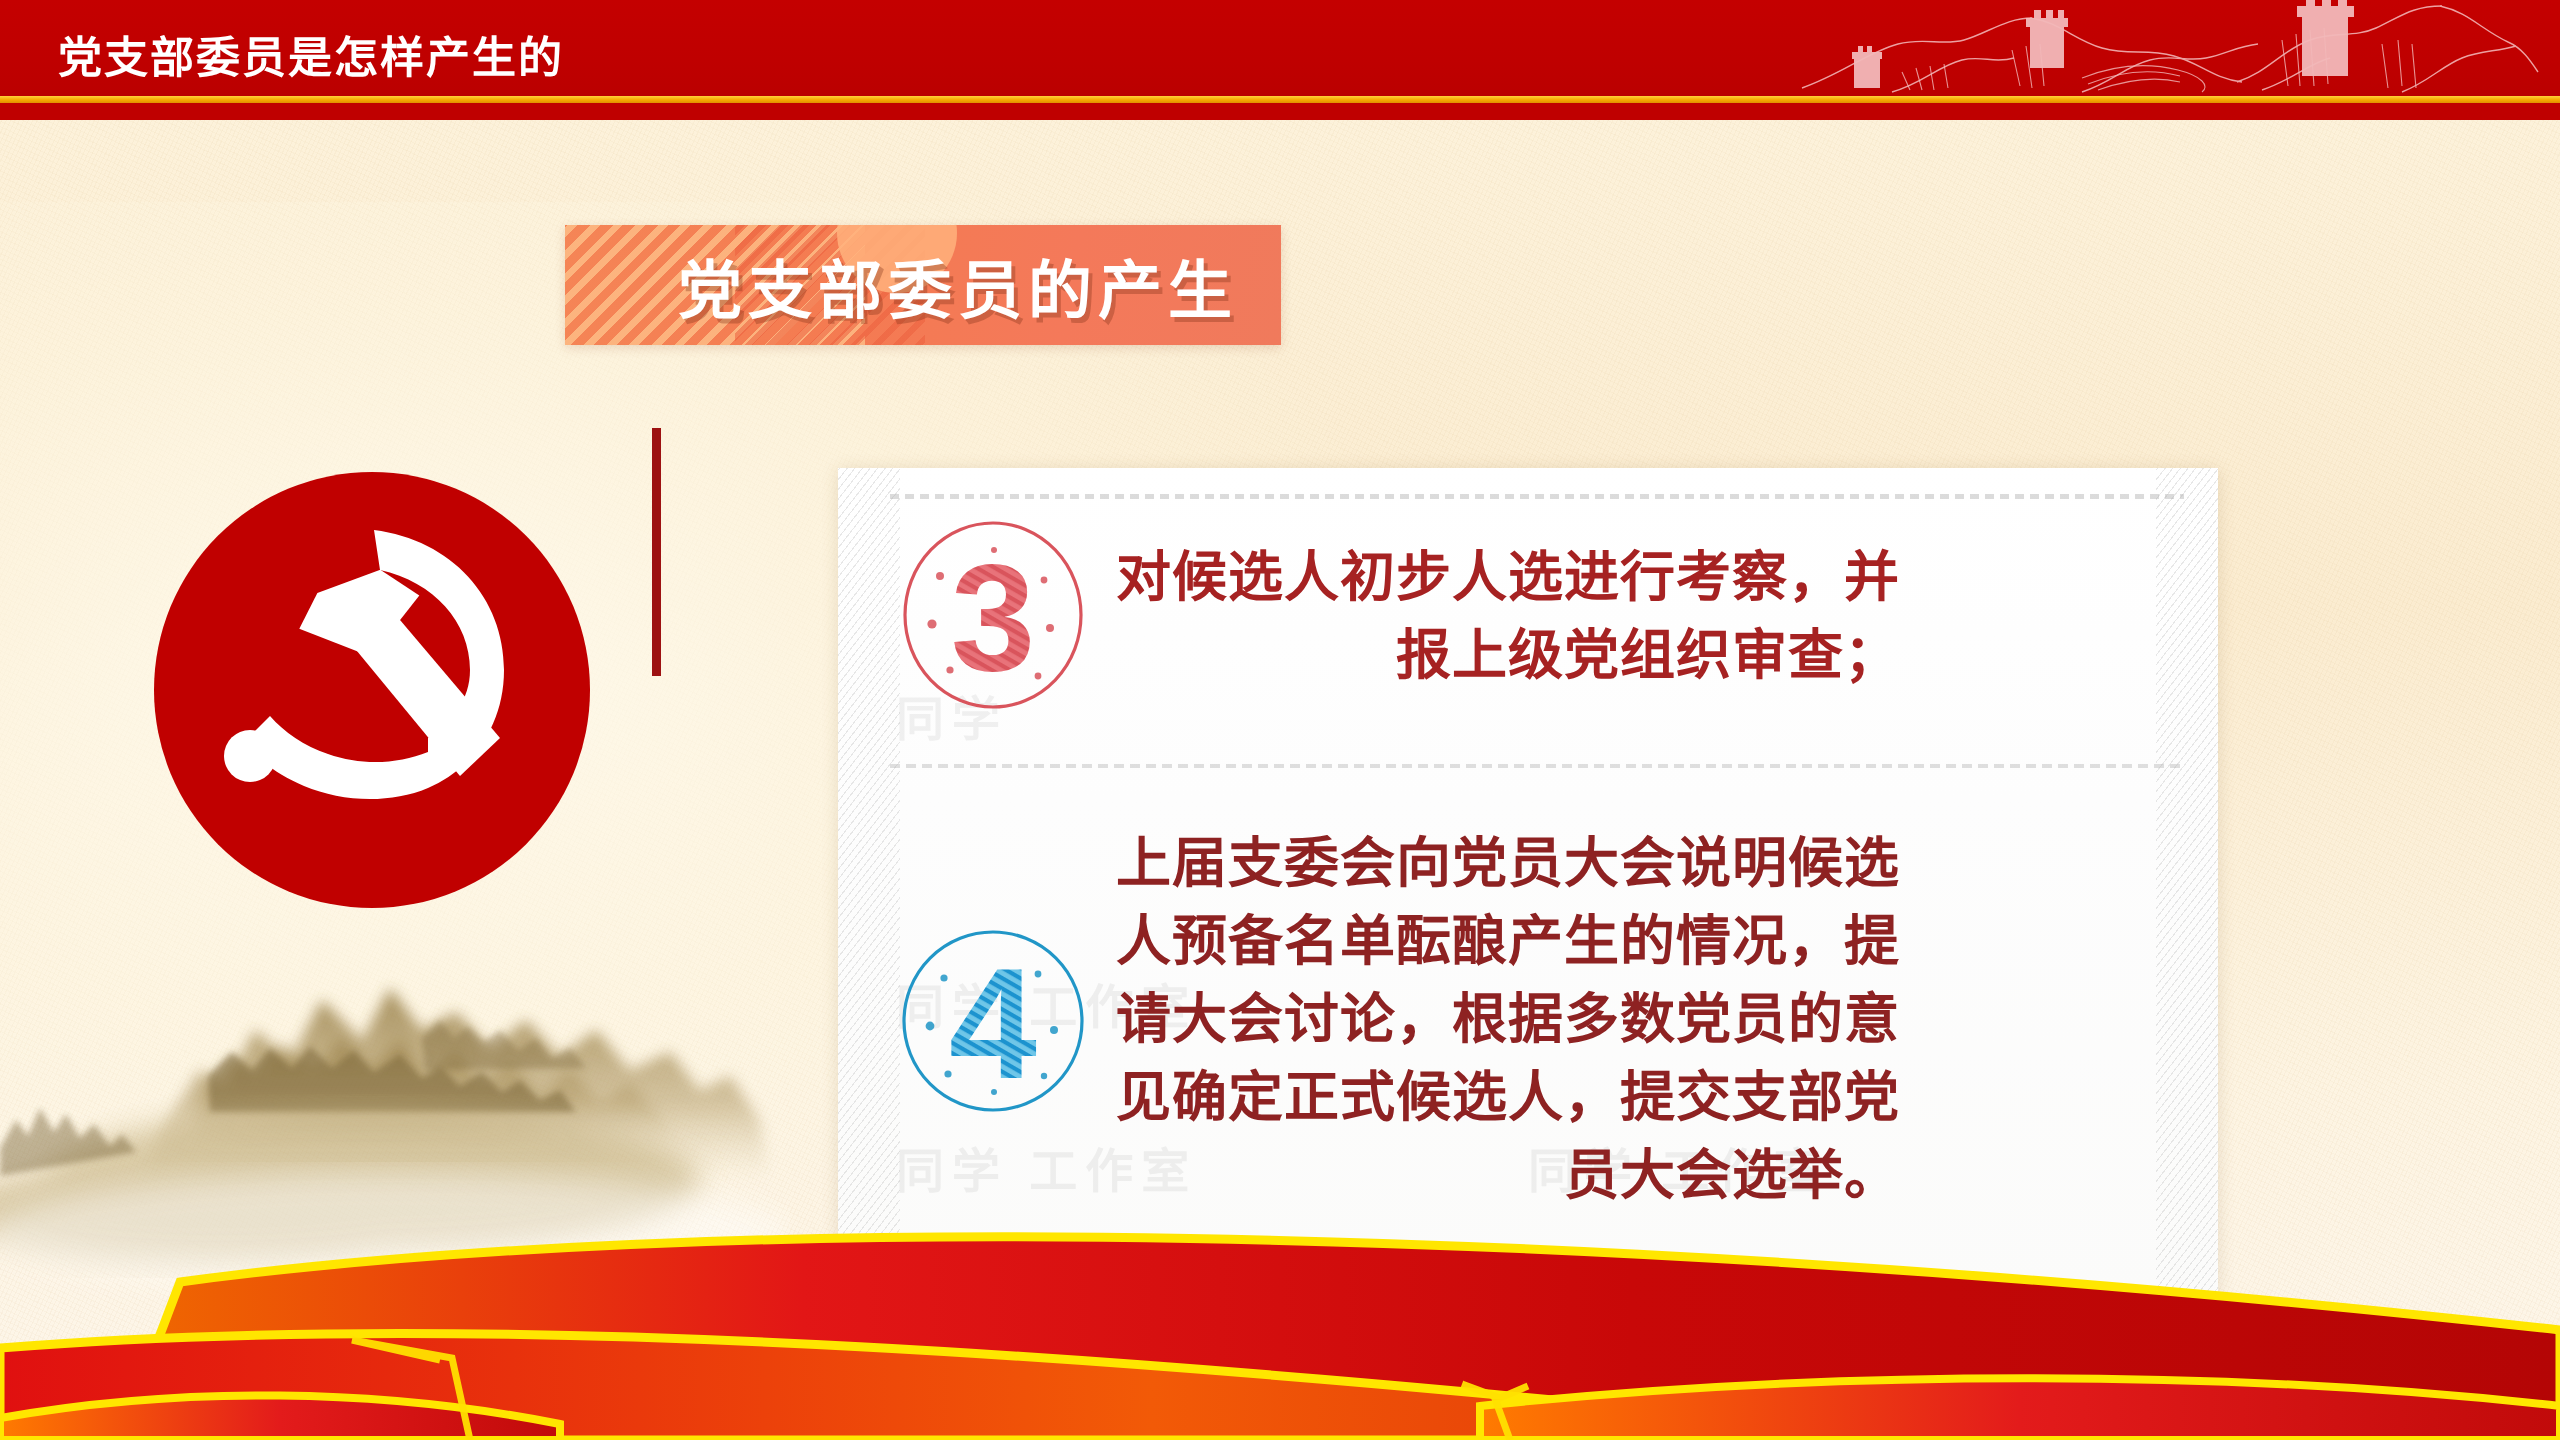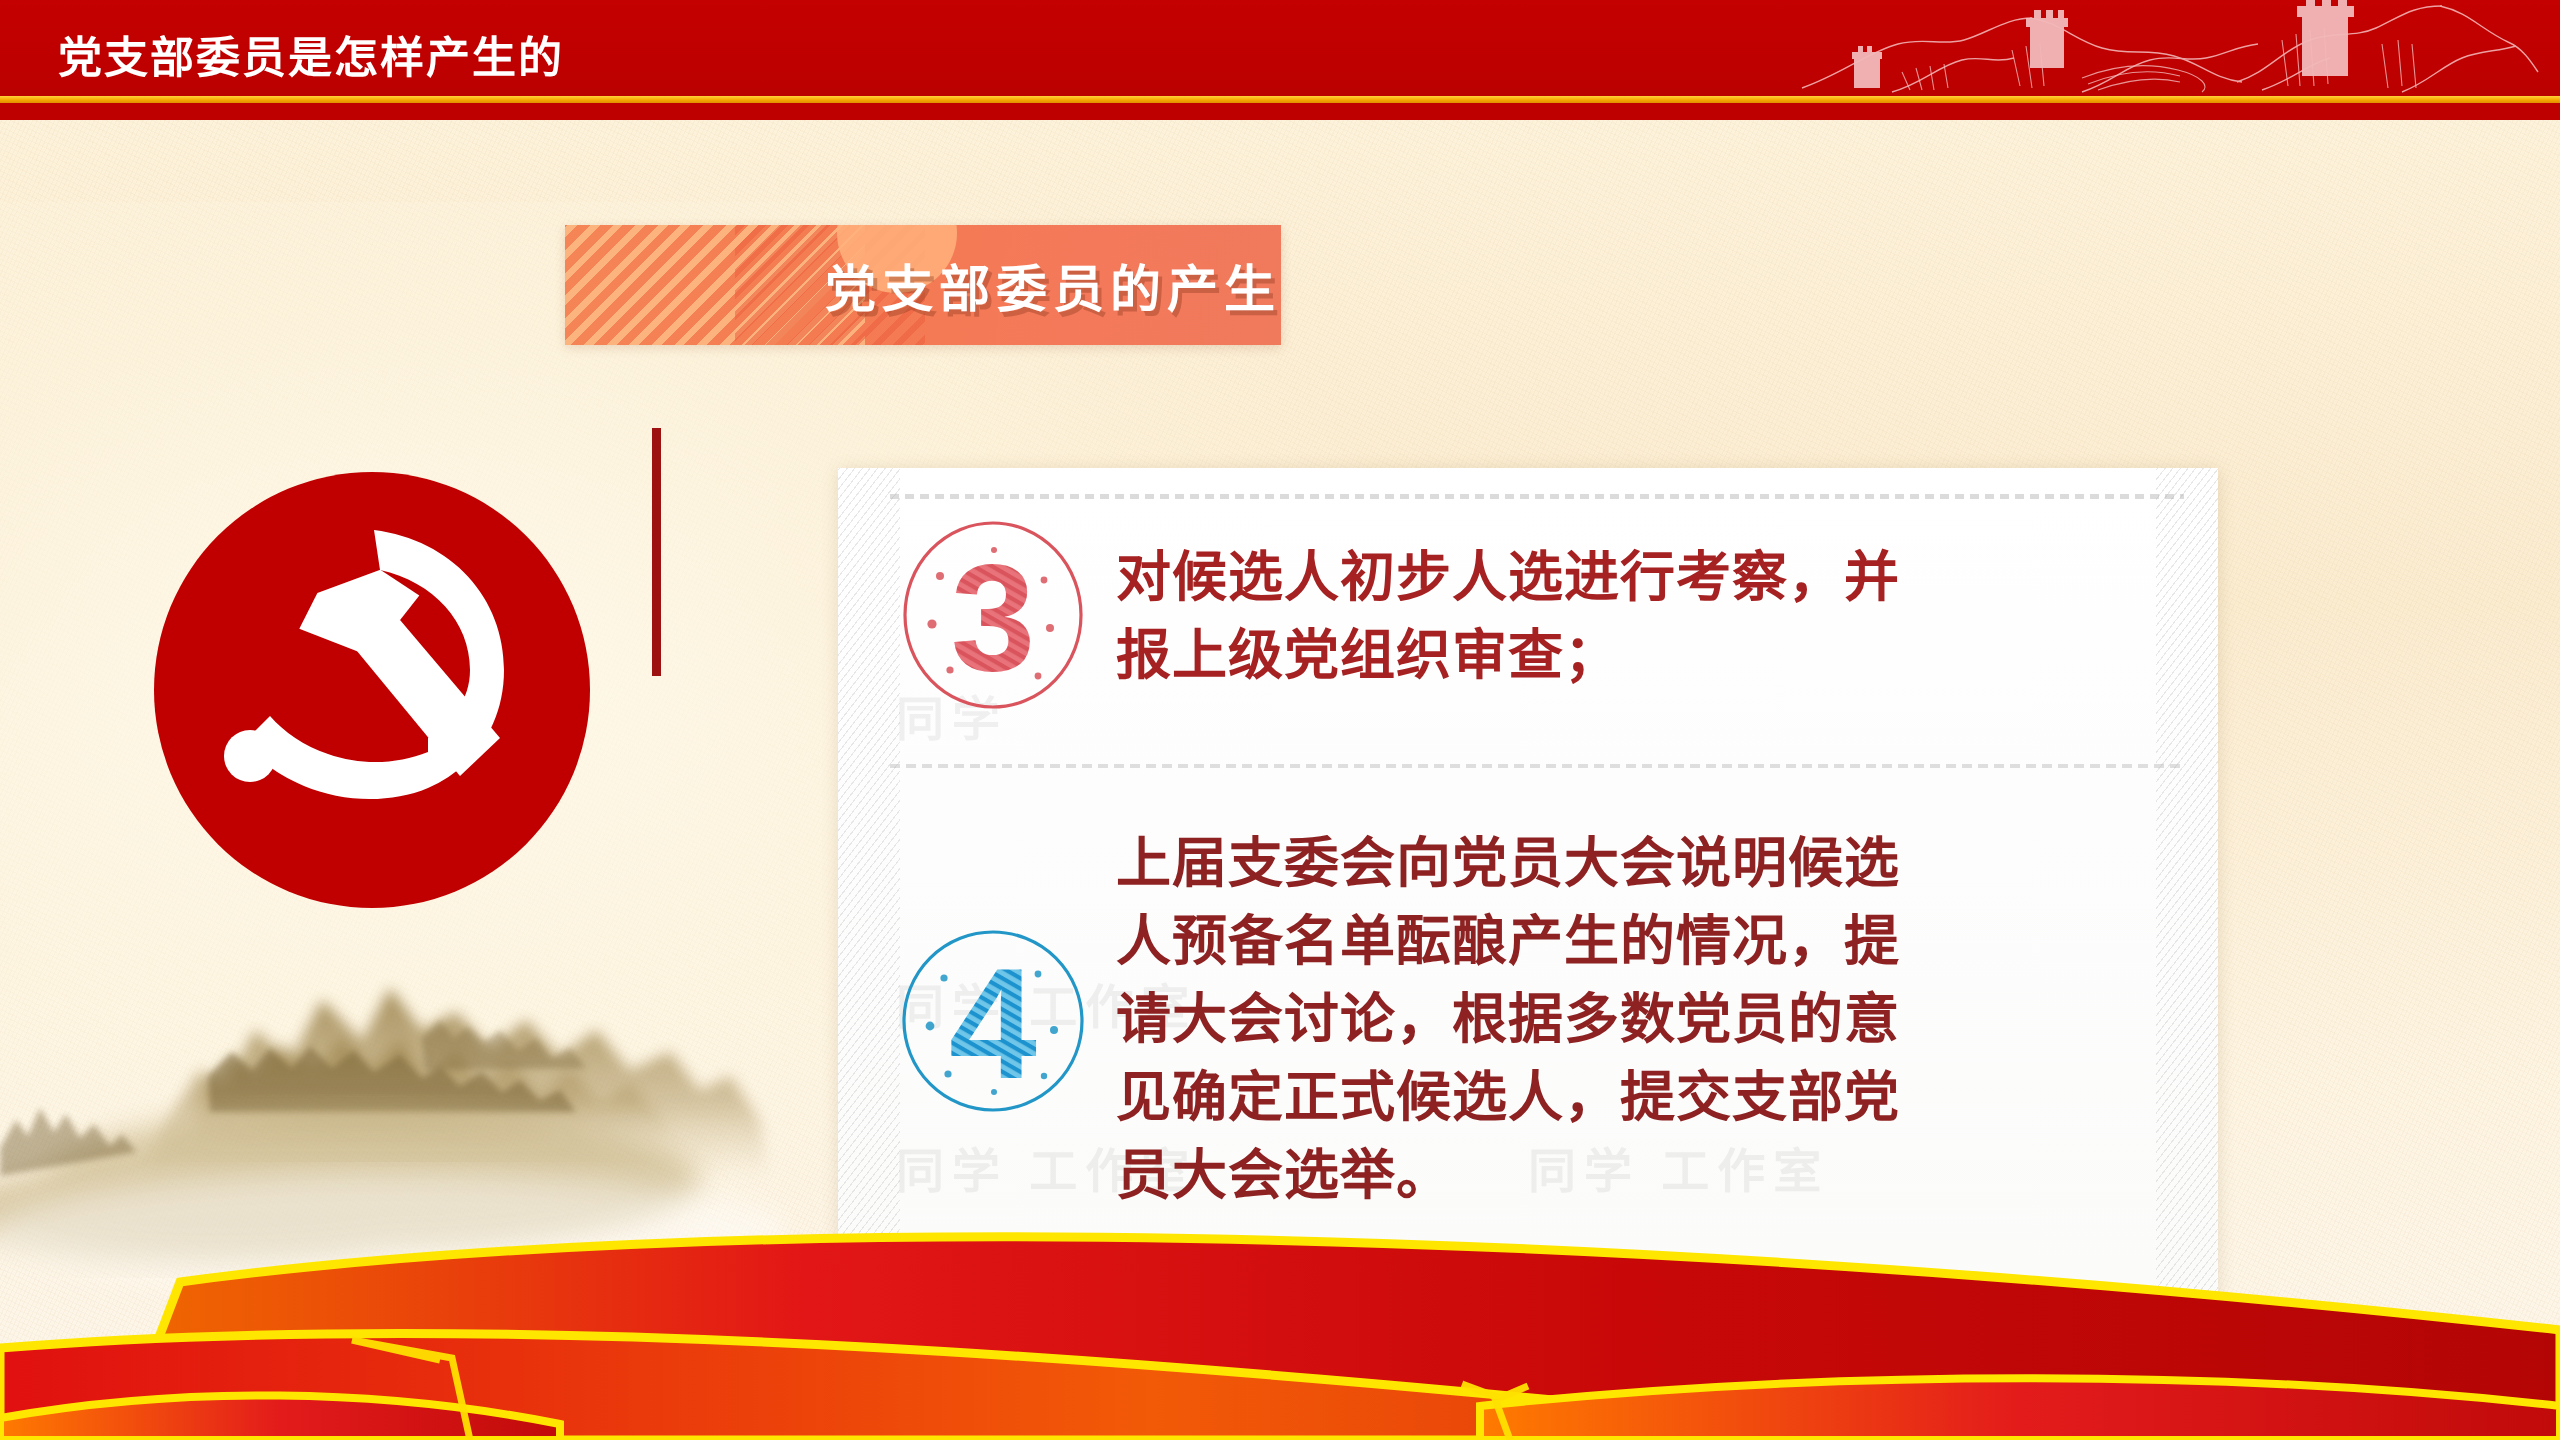--- a/index.html
+++ b/index.html
@@ -139,23 +139,23 @@
     width: 120px;
     height: 120px;
     border-radius: 50%;
     background: rgba(255,178,124,.85);
   }
   .banner-title {
     position: absolute;
     left: 0; right: 0;
     top: 50%;
     transform: translateY(-50%);
-    text-align: right;
+    text-align: center;
     color: #ffffff;
-    font-size: 51px;
+    font-size: 64px;
     font-weight: 700;
     letter-spacing: 6px;
     text-shadow: 4px 5px 0 rgba(120,45,20,.32);
     white-space: nowrap;
     padding-left: 70px;
     box-sizing: border-box;
   }
 
   
   .divider {
@@ -260,20 +260,21 @@
   .item-4 .badge { margin-top: 118px; }
 
   .item-text {
     font-size: 55px;
     line-height: 1.42;
     font-weight: 700;
     letter-spacing: 1px;
     white-space: pre-line;
     margin-left: 28px;
     max-width: 960px;
+    text-align: right;
   }
   .item-3 .item-text { color: #a62222; margin-top: 24px; }
   .item-4 .item-text { color: #8e2222; margin-top: 16px; }
 
   
   .ribbons {
     position: absolute;
     left: 0;
     bottom: 0;
     width: 2560px;

